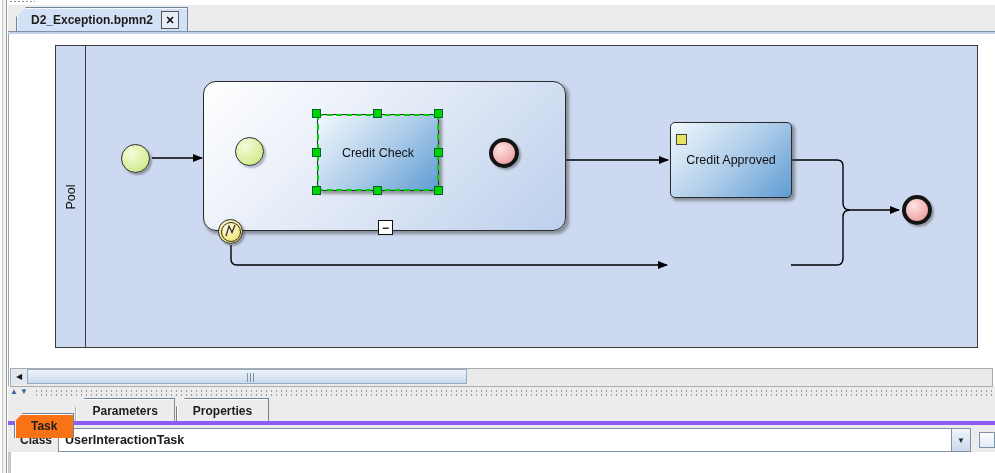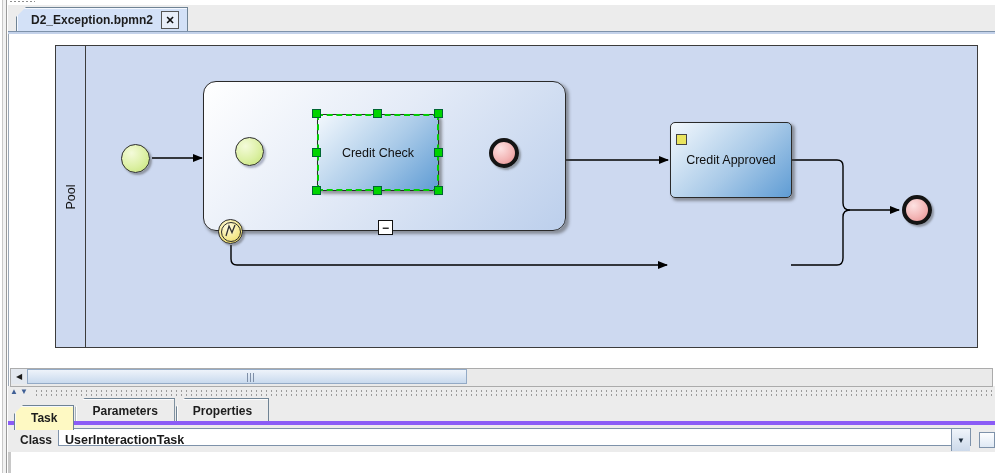--- a/index.html
+++ b/index.html
@@ -79,25 +79,25 @@
   .sp-up{left:2px}.sp-down{left:12px}
   .sp-dots{position:absolute;left:26px;top:2px;right:0;height:7px;
     background-image:radial-gradient(#9b9b9b 0.8px,transparent 1px);background-size:5px 4px;}
   
   .ptabs{position:absolute;left:8px;top:397px;width:987px;height:24px;display:flex;padding-left:6px;box-sizing:border-box;}
   .ptab{height:23px;margin-top:1px;padding:0 16px;background:#ececec;
     border:1px solid #6f8394;border-bottom:none;margin-right:1px;
     display:flex;align-items:center;font-size:12px;font-weight:bold;color:#1d1d1d;
     clip-path:polygon(0 100%,0 9px,9px 0,100% 0,100% 100%);
     box-shadow:inset 1px 1px 0 #fdfdfd;}
-  .ptab.selected{background:#fef9c3;height:24px;margin-top:8px;box-shadow:inset 1px 1px 0 #f4f8ff;z-index:2;}
+  .ptab.selected{background:#f97316;height:24px;margin-top:16px;box-shadow:inset 1px 1px 0 #f4f8ff;z-index:2;}
   .classrow{position:absolute;left:8px;top:421px;width:987px;height:31px;
     background:#ececec;border-top:4px solid #8b5cf6;}
   .classlabel{position:absolute;left:12px;top:8px;font-size:12px;font-weight:bold;color:#1d1d1d;}
-  .combo{position:absolute;left:50px;top:3px;width:913px;height:18px;background:#ffffff;
+  .combo{position:absolute;left:50px;top:3px;width:913px;height:24px;background:#ffffff;
     border:1px solid #7e92aa;box-sizing:border-box;}
   .combo-value{position:absolute;left:6px;top:4px;font-size:12.5px;font-weight:bold;color:#1a1a1a;white-space:nowrap;}
   .combo-btn{position:absolute;right:0;top:0;width:18px;height:22px;
     background:linear-gradient(#f0f5fb,#ccd9ea);border-left:1px solid #7e92aa;
     display:flex;align-items:center;justify-content:center;font-size:8px;color:#1a2a3a;}
   .checkbox{position:absolute;left:971px;top:7px;width:14px;height:14px;
     background:linear-gradient(#fdfeff,#dfe9f4);border:1px solid #7e92aa;}
   .panel-body{position:absolute;left:8px;top:452px;width:987px;height:21px;background:#ffffff;
     border-left:3px solid #c8c8c8;box-sizing:border-box;}
 </style>

